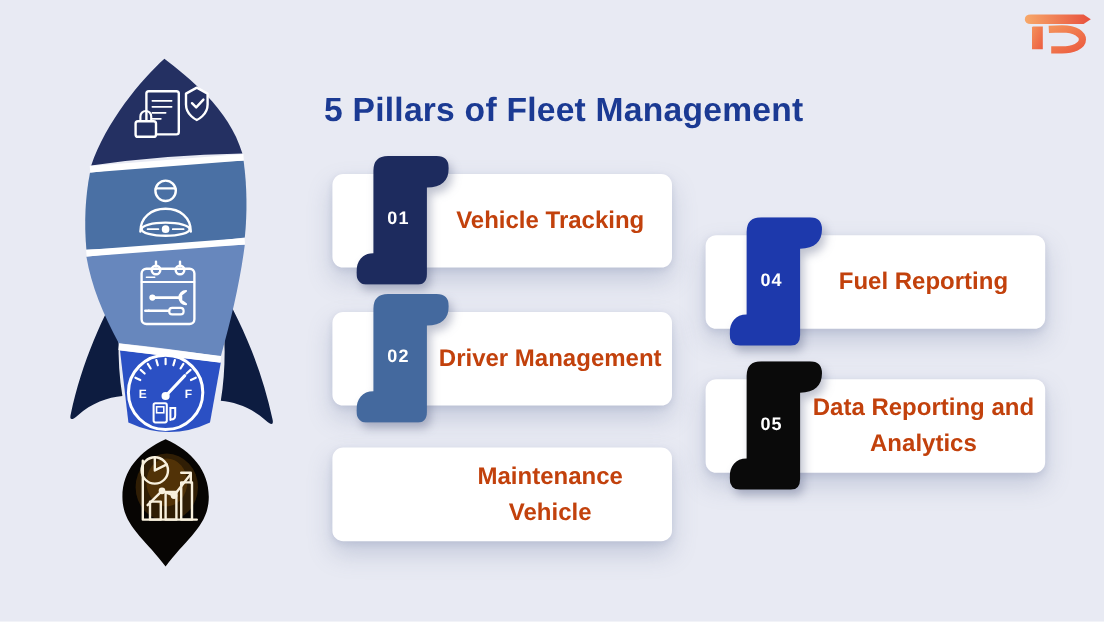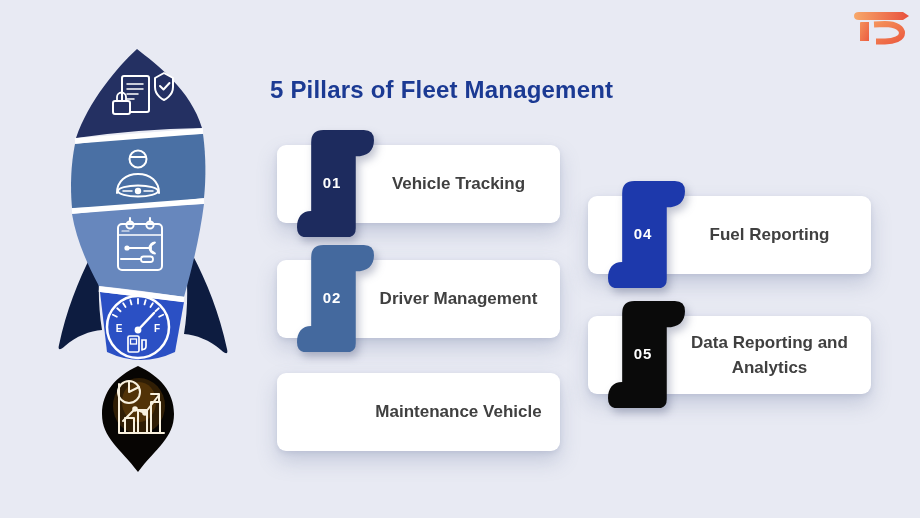--- a/index.html
+++ b/index.html
@@ -3,34 +3,34 @@
 <meta charset="utf-8">
 <style>
   html,body{margin:0;padding:0;}
   .canvas{
     position:relative; width:920px; height:518px;
     background:#e8eaf3; overflow:hidden;
     font-family:"Liberation Sans", sans-serif;
   }
   .title{
     position:absolute; left:270px; top:76px;
-    font-size:24px; font-weight:bold; color:#1b3a93; letter-spacing:.2px;
+    font-size:28px; font-weight:bold; color:#1b3a93; letter-spacing:.2px;
   }
   .logo{ position:absolute; left:850px; top:3px; width:62px; height:42px; }
   .card{
     position:absolute; width:283px; height:78px;
     background:#ffffff; border-radius:9px;
     box-shadow:0 10px 20px rgba(116,128,166,.30), 0 2px 5px rgba(116,128,166,.18);
   }
   .card .label-wrap{
     position:absolute; left:86px; right:6px; top:0; bottom:0;
     display:flex; align-items:center; justify-content:center; text-align:center;
   }
   .card .label{
-    font-size:17px; font-weight:bold; color:#404040;
+    font-size:20px; font-weight:bold; color:#c2410c;
     line-height:1.5; max-width:195px;
   }
   .ribbon{ position:absolute; left:20px; top:-15px; width:77px; height:104px; }
   .ribbon svg{ position:absolute; inset:0; filter:drop-shadow(3px 5px 4px rgba(55,65,105,.32)); }
   .ribbon .num{
     position:absolute; left:14px; top:0; width:42px; height:100%;
     display:flex; align-items:center; justify-content:center;
     color:#fff; font-size:15px; font-weight:bold; letter-spacing:1px;
   }
   #card-1{left:277px; top:145px;}

